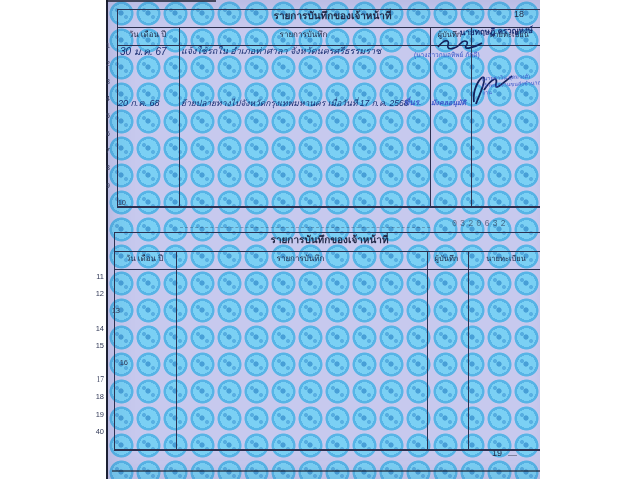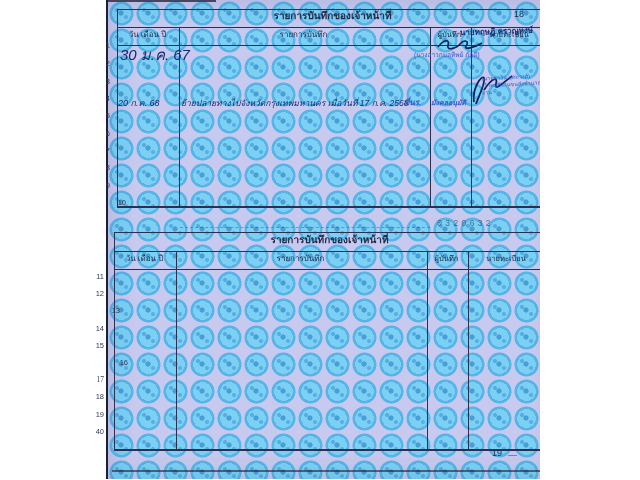--- a/index.html
+++ b/index.html
@@ -21,21 +21,21 @@
   .vline{position:absolute;width:0;border-left:1px solid #2b3050;bottom:0;}
   .t{position:absolute;line-height:1.05;white-space:nowrap;}
   .printed{color:#222a48;}
   .center{text-align:center;}
   .ink{color:#152a6e;}           
   .stamp{color:#3a57c9;}         
   .hand{font-style:italic;}
   .lnum{position:absolute;font-size:7.5px;color:#333a58;width:12px;text-align:right;}
   .serialDots{position:absolute;border-top:1px dashed rgba(45,50,75,.35);}
   .serial{font-family:"Liberation Mono","DejaVu Sans Mono",monospace;letter-spacing:3px;
-          color:rgba(42,48,76,.62);}
+          color:rgba(42,48,76,.62);margin-left:15px;}
   .edge{position:absolute;background:rgba(22,25,40,.72);}
   svg.sig{position:absolute;overflow:visible;}
 </style>
 </head>
 <body>
 
 <div id="stage">
   <div class="page"></div>
   <div class="edge" style="left:106px;top:0;width:110px;height:2px;"></div>
   <div class="edge" style="left:112px;top:470px;width:432px;height:2px;opacity:.8;"></div>
@@ -60,21 +60,22 @@
   <span class="lnum" style="left:98px;top:59px;">2</span>
   <span class="lnum" style="left:98px;top:77px;">3</span>
   <span class="lnum" style="left:98px;top:94px;">4</span>
   <span class="lnum" style="left:98px;top:111px;">5</span>
   <span class="lnum" style="left:98px;top:129px;">6</span>
   <span class="lnum" style="left:98px;top:146px;">7</span>
   <span class="lnum" style="left:98px;top:163px;">8</span>
   <span class="lnum" style="left:98px;top:181px;">9</span>
   <span class="lnum" style="left:98px;top:198px;margin-left:16px;">10</span>
 
-  <div class="t ink hand" style="left:120px;top:47px;font-size:15px;">30 ม.ค. 67</div>
+  <div class="t ink hand" style="left:120px;top:47px;font-size:10px;">30 ม.ค. 67</div>
+  <div class="t ink hand" style="left:181px;top:47px;font-size:9px;">แจ้งใช้รถใน อำเภอท่าศาลา จังหวัดนครศรีธรรมราช</div>
   <div class="t ink" style="left:460px;top:28px;font-size:8px;font-weight:bold;transform:rotate(-2deg);">นายทฤษฎี ครวญหงษ์</div>
   <svg class="sig" style="left:436px;top:37px;" width="48" height="16" viewBox="0 0 48 16">
     <path d="M2 10 C8 2 14 2 12 8 C10 14 20 12 24 7 C28 2 34 4 30 9 C27 13 38 11 46 6" fill="none" stroke="#14225c" stroke-width="1.6"></path>
   </svg>
   <div class="t stamp" style="left:414px;top:52px;font-size:6.5px;">(นางสาวกมลทิพย์ ภักดี)</div>
 
   <div class="t ink hand" style="left:118px;top:99px;font-size:9px;">20 ก.ค. 68</div>
   <div class="t ink hand" style="left:181px;top:99px;font-size:8.5px;">ย้ายปลายทางไปจังหวัดกรุงเทพมหานคร เมื่อวันที่ 17 ก.ค. 2568</div>
   <div class="t stamp hand" style="left:404px;top:99px;font-size:8px;font-weight:bold;">ที่นร.</div>
   <div class="t stamp hand" style="left:431px;top:99px;font-size:7px;font-weight:bold;">มังคลอนุมัติ</div>

